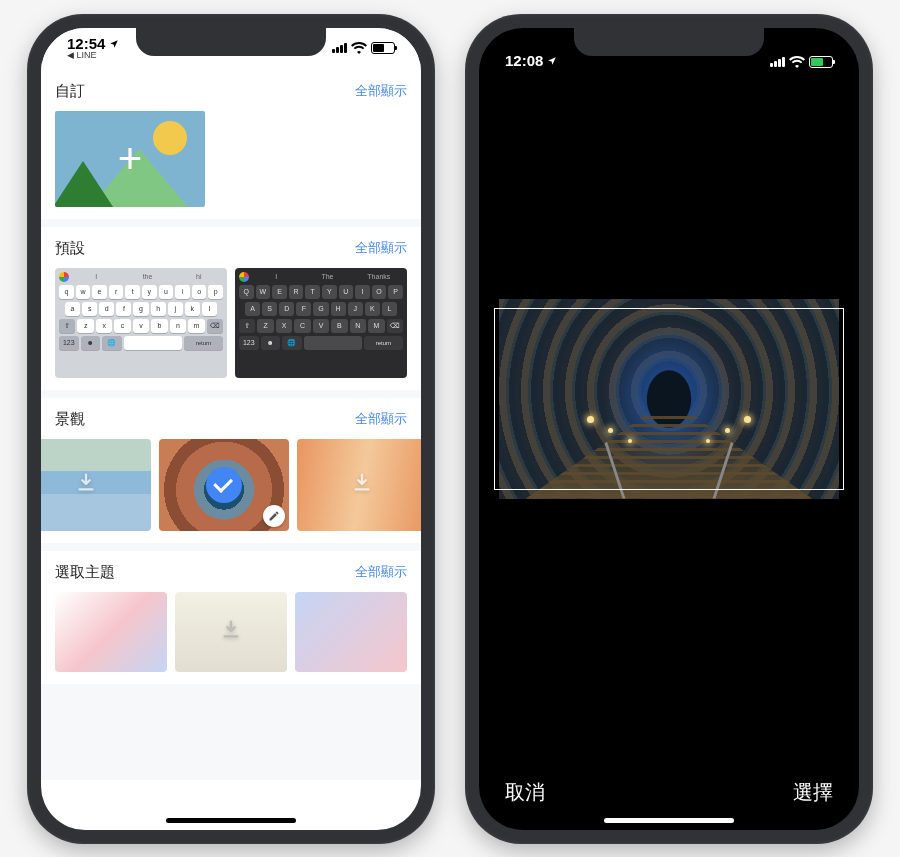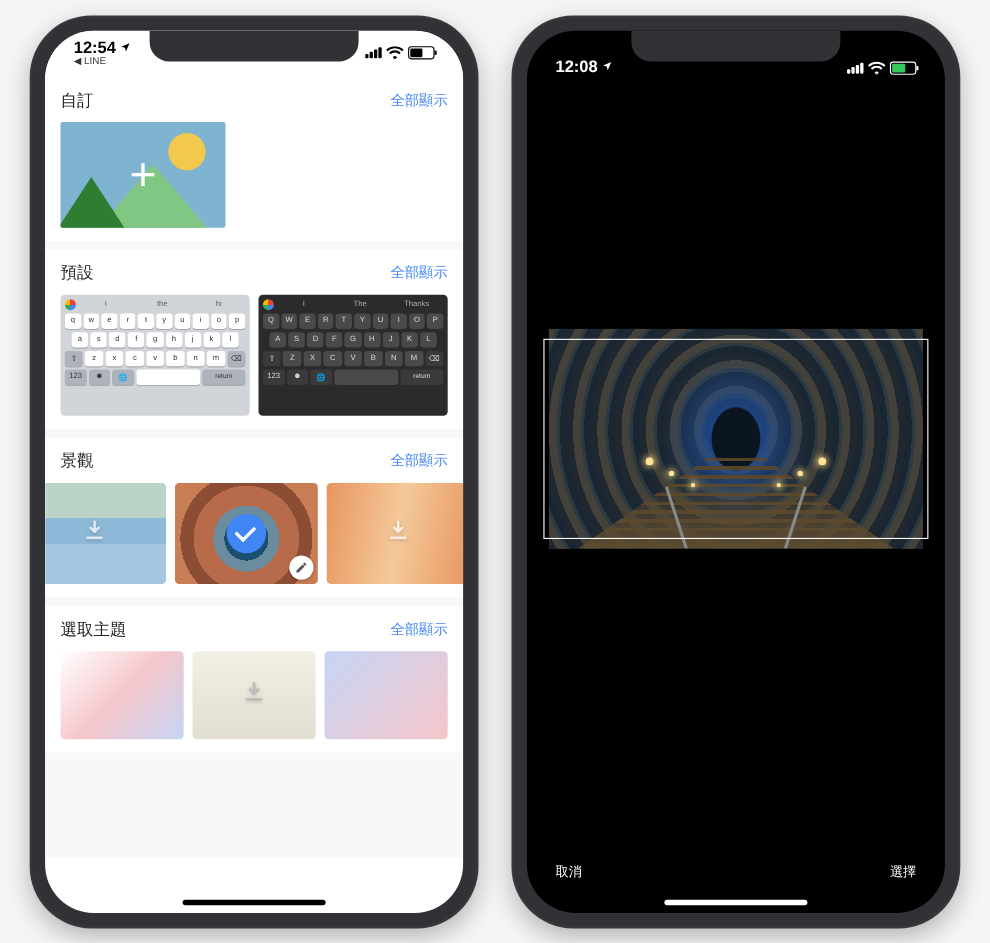--- a/index.html
+++ b/index.html
@@ -179,21 +179,21 @@
   .lights { position:absolute; inset:0; }
   .lights span { position:absolute; width:7px; height:7px; background:#ffe29a; border-radius:50%;
     box-shadow: 0 0 6px 2px rgba(255,220,120,.7); }
   .lights span:nth-child(1){ bottom:76px; left:26%;} .lights span:nth-child(2){ bottom:76px; right:26%;}
   .lights span:nth-child(3){ bottom:66px; left:32%; width:5px;height:5px;} .lights span:nth-child(4){ bottom:66px; right:32%;width:5px;height:5px;}
   .lights span:nth-child(5){ bottom:56px; left:38%;width:4px;height:4px;} .lights span:nth-child(6){ bottom:56px; right:38%;width:4px;height:4px;}
   .cropframe { position:absolute; border:1.5px solid #fff; width: 350px; height:182px; }
   .botbar {
     position:absolute; bottom:0; left:0; right:0; height:60px;
     display:flex; justify-content:space-between; align-items:center;
-    padding: 0 26px 14px; color:#fff; font-size:12px;
+    padding: 0 26px 14px; color:#fff; font-size:20px;
   }
   .loc-arrow { display:inline-block; transform: rotate(0deg); }
 </style>
 </head>
 <body>
 
 <div class="phone">
   <div class="screen light">
     <div class="notch"></div>
 

